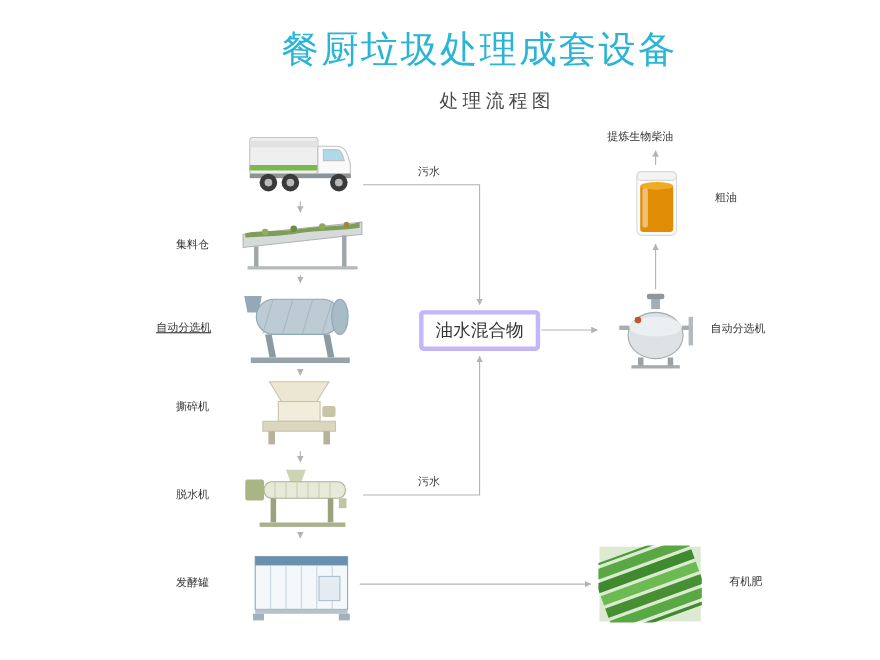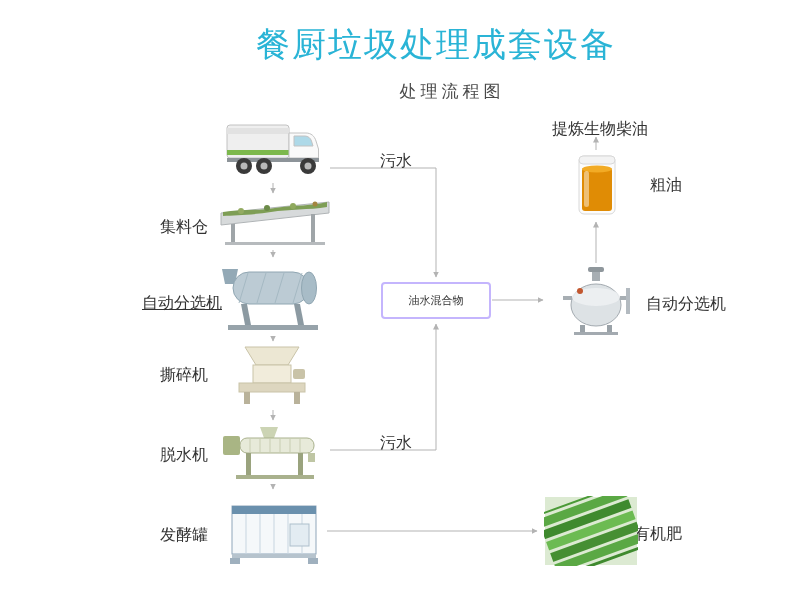--- a/index.html
+++ b/index.html
@@ -4,31 +4,31 @@
 <style>
   html,body{margin:0;padding:0;background:#ffffff;}
   body{width:800px;height:600px;position:relative;overflow:hidden;
        font-family:"DejaVu Sans","Liberation Sans",sans-serif;}
   .canvas{position:absolute;inset:0;background:#fff;margin-left:36px;}
   .title{position:absolute;top:22px;left:0;width:800px;text-align:center;
          font-size:34px;font-weight:400;letter-spacing:2px;
          color:var(--title,#2ab4d6);margin:0;}
   .subtitle{position:absolute;top:80px;left:0;width:800px;text-align:center;
             font-size:17px;letter-spacing:4px;color:#4a4a4a;padding-left:16px;}
-  .label{position:absolute;font-size:16px;line-height:1.35;white-space:nowrap;
+  .label{position:absolute;font-size:10px;line-height:1.35;white-space:nowrap;
          color:var(--label-text,#333);}
   .machine{position:absolute;}
   .machine svg{display:block;width:100%;height:100%;}
   .connectors{position:absolute;left:0;top:0;width:800px;height:600px;pointer-events:none;}
   .connectors path{stroke:var(--connector,#b3b3b3);stroke-width:1;fill:none;}
   #arrowhead path{fill:var(--connector,#b3b3b3);stroke:none;}
   .flow-box{position:absolute;left:345px;top:282px;width:110px;height:37px;
-            border:2px solid #c4b5fd;border-radius:4px;background:#fff;
+            border:4px solid #c4b5fd;border-radius:4px;background:#fff;
             display:flex;align-items:center;justify-content:center;
-            font-size:11px;color:var(--label-text,#333);box-sizing:border-box;}
+            font-size:16px;color:var(--label-text,#333);box-sizing:border-box;}
 </style>
 </head>
 <body>
 
 <div class="canvas">
 
   <h1 class="title">餐厨垃圾处理成套设备</h1>
   <div class="subtitle">处理流程图</div>
 
   <svg class="connectors">
@@ -54,21 +54,21 @@
   <div class="label" style="left:106px;top:292px;text-decoration:underline;">自动分选机</div>
   <div class="label" style="left:124px;top:364px;">撕碎机</div>
   <div class="label" style="left:124px;top:444px;">脱水机</div>
   <div class="label" style="left:124px;top:524px;">发酵罐</div>
 
   <div class="label" style="left:344px;top:150px;">污水</div>
   <div class="label" style="left:344px;top:432px;">污水</div>
   <div class="label" style="left:516px;top:118px;">提炼生物柴油</div>
   <div class="label" style="left:614px;top:174px;">粗油</div>
   <div class="label" style="left:610px;top:293px;">自动分选机</div>
-  <div class="label" style="left:598px;top:523px;text-align:center;">有机肥</div>
+  <div class="label" style="left:627px;top:523px;text-align:center;">有机肥</div>
 
   <div class="flow-box">油水混合物</div>
 
   <div class="machine" style="left:188px;top:114px;width:104px;height:66px;">
     <svg viewBox="0 0 104 66">
       <rect x="3" y="11" width="62" height="33" rx="3" fill="#efefef" stroke="#c2c2c2"></rect>
       <rect x="3" y="14" width="62" height="6" fill="#e2e2e2"></rect>
       <rect x="3" y="36" width="62" height="5" fill="#7cb84c"></rect>
       <path d="M65 19 h17 c5 0 8.5 3 10 8 l2.5 8 v9 h-29.5 z" fill="#fafafa" stroke="#c2c2c2"></path>
       <path d="M70 22 h11 c3 0 5.5 2 6.5 5 l1.5 5 h-19 z" fill="#aed9e8" stroke="#c2c2c2"></path>

